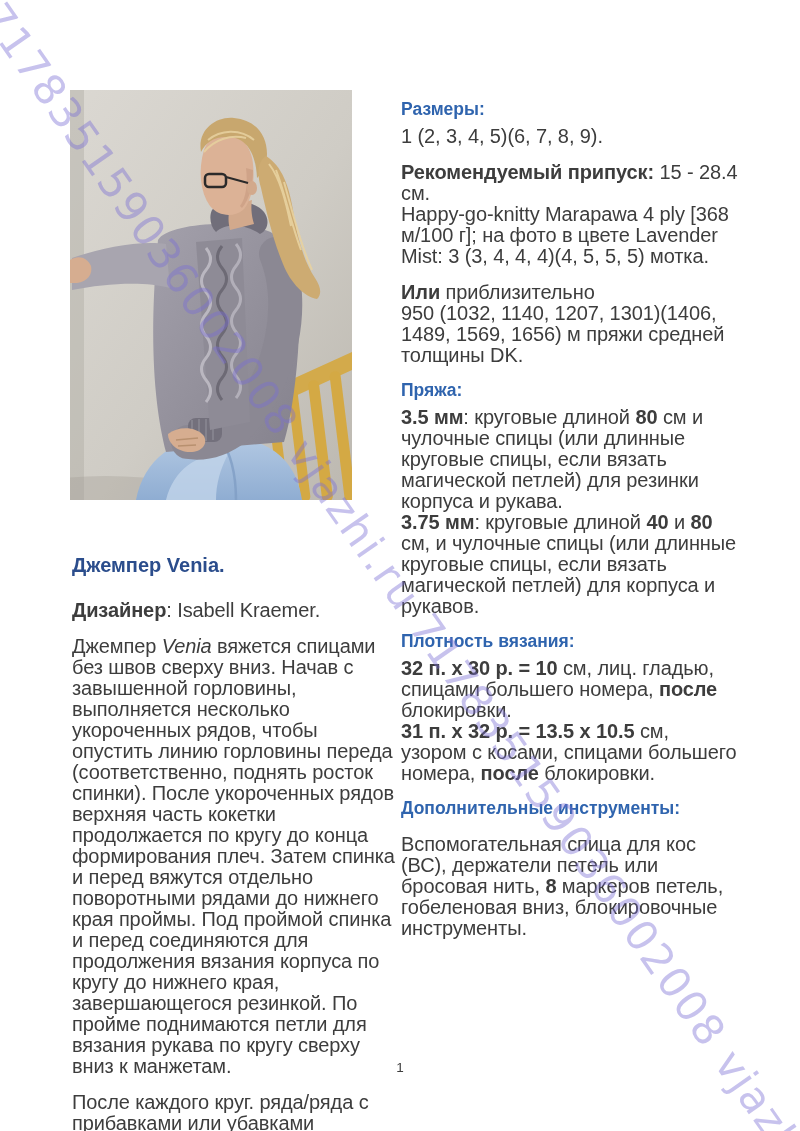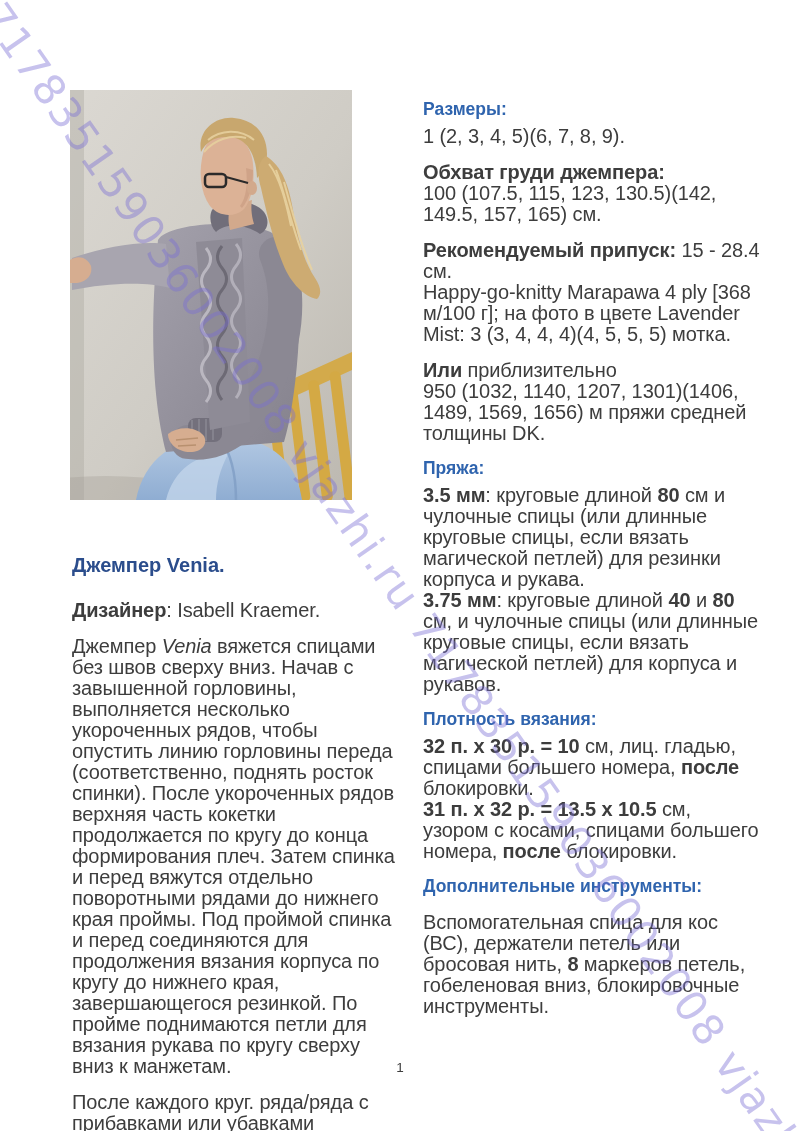--- a/index.html
+++ b/index.html
@@ -12,21 +12,21 @@
     position:absolute;left:12px;top:-6px;transform:rotate(55deg);transform-origin:0 0;
     white-space:nowrap;font-size:42px;letter-spacing:2px;font-weight:400;
     font-family:"DejaVu Sans",sans-serif;color:var(--wm-color,rgba(122,110,212,0.42));
     z-index:9;pointer-events:none;user-select:none;
   }
   
   .photo{position:absolute;left:70px;top:90px;width:282px;height:410px;z-index:1;}
   .photo svg{display:block;}
   
   .left-col{position:absolute;left:72px;top:552px;width:324px;z-index:2;}
-  .right-col{position:absolute;left:423px;top:98px;width:338px;z-index:2;}
+  .right-col{position:absolute;left:401px;top:98px;width:338px;z-index:2;}
   .left-col h1{
     font-size:20px;line-height:26px;margin:0 0 22px 0;font-weight:700;
     color:var(--title-color,#2b4d8c);
   }
   h2.sec{
     font-size:17.5px;line-height:22px;margin:13px 0 6px 0;font-weight:700;
     color:var(--heading-color,#2f64ae);
   }
   h2.sec:first-child{margin-top:0;}
   p.para{font-size:20px;line-height:21px;margin:0;letter-spacing:-0.1px;}
@@ -129,21 +129,20 @@
   <div class="left-col">
     <h1>Джемпер Venia.</h1>
     <p class="para"><span class="b">Дизайнер</span><span>: Isabell Kraemer.</span></p>
     <p class="para gap"><span>Джемпер </span><span class="i">Venia</span><span> вяжется спицами без швов сверху вниз. Начав с завышенной горловины, выполняется несколько укороченных рядов, чтобы опустить линию горловины переда (соответственно, поднять росток спинки). После укороченных рядов верхняя часть кокетки продолжается по кругу до конца формирования плеч. Затем спинка и перед вяжутся отдельно поворотными рядами до нижнего края проймы. Под проймой спинка и перед соединяются для продолжения вязания корпуса по кругу до нижнего края, завершающегося резинкой. По пройме поднимаются петли для вязания рукава по кругу сверху вниз к манжетам.</span></p>
     <p class="para gap"><span>После каждого круг. ряда/ряда с прибавками или убавками указывается обновленное количество петель.</span></p>
   </div>
 
   <div class="right-col" id="right-sections">
       <h2 class="sec">Размеры:</h2>
       <p class="para"><span>1 (2, 3, 4, 5)(6, 7, 8, 9).</span></p>
-      <p class="para gap"><span class="b">Обхват груди джемпера:</span><br><span>100 (107.5, 115, 123, 130.5)(142, 149.5, 157, 165) см.</span></p>
       <p class="para gap"><span class="b">Рекомендуемый припуск:</span><span> 15 - 28.4 см.</span></p>
       <p class="para"><span>Happy-go-knitty Marapawa 4 ply [368 м/100 г]; на фото в цвете Lavender Mist: 3 (3, 4, 4, 4)(4, 5, 5, 5) мотка.</span></p>
       <p class="para gap"><span class="b">Или</span><span> приблизительно</span><br><span>950 (1032, 1140, 1207, 1301)(1406, 1489, 1569, 1656) м пряжи средней толщины DK.</span></p>
       <h2 class="sec">Пряжа:</h2>
       <p class="para"><span class="b">3.5 мм</span><span>: круговые длиной </span><span class="b">80</span><span> см и чулочные спицы (или длинные круговые спицы, если вязать магической петлей) для резинки корпуса и рукава.</span><br><span class="b">3.75 мм</span><span>: круговые длиной </span><span class="b">40</span><span> и </span><span class="b">80</span><span> см, и чулочные спицы (или длинные круговые спицы, если вязать магической петлей) для корпуса и рукавов.</span></p>
       <h2 class="sec">Плотность вязания:</h2>
       <p class="para"><span class="b">32 п. x 30 р. = 10</span><span> см, лиц. гладью, спицами большего номера, </span><span class="b">после</span><span> блокировки.</span><br><span class="b">31 п. x 32 р. = 13.5 x 10.5</span><span> см, узором с косами, спицами большего номера, </span><span class="b">после</span><span> блокировки.</span></p>
       <h2 class="sec">Дополнительные инструменты:</h2>
       <p class="para gap"><span>Вспомогательная спица для кос (ВС), держатели петель или бросовая нить, </span><span class="b">8</span><span> маркеров петель, гобеленовая вниз, блокировочные инструменты.</span></p>
     </div>

